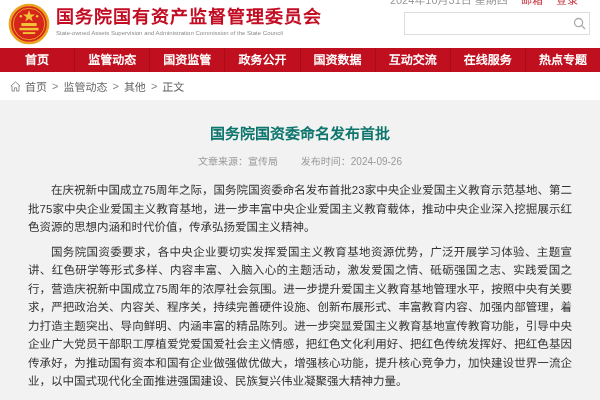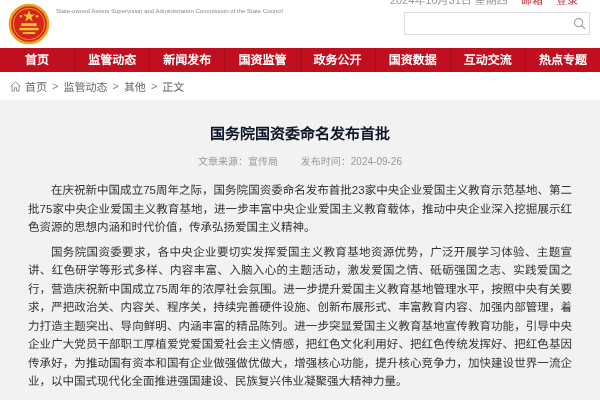--- a/index.html
+++ b/index.html
@@ -41,21 +41,21 @@
   .breadcrumb { height:28px; background:#fff; display:flex; align-items:center;
                 padding-left:10px; font-size:11px; color:#666; }
   .breadcrumb .sep { margin:0 5px; color:#888; }
   .breadcrumb .crumb { color:#666; text-decoration:none; }
   .breadcrumb .home-ic { margin-right:4px; display:inline-flex; }
 
   
   .content { background:#f2f2f2; height:300px; padding:24px 28px 0;
              overflow:hidden; }
   .art-title { text-align:center; font-size:15px; font-weight:bold;
-               color:#0f172a; line-height:19px; }
+               color:#0f766e; line-height:19px; }
   .meta { text-align:center; font-size:10px; color:#999; margin-top:10px; }
   .meta span { margin:0 10px; }
   .body-text { margin-top:13px; }
   .body-text p { font-size:11.5px; color:#333; line-height:18.5px;
                  text-align:justify; text-indent:2em; margin-bottom:6px; }
 </style>
 </head>
 <body>
 
 <div class="page">
@@ -75,41 +75,42 @@
         <circle cx="22" cy="22" r="16.5" fill="none" stroke="#e9a520" stroke-width="1"></circle>
         <path d="M22 7.5 L23.6 12 L28.3 12 L24.5 14.9 L26 19.4 L22 16.6 L18 19.4 L19.5 14.9 L15.7 12 L20.4 12 Z" fill="#f4c235"></path>
         <circle cx="13.5" cy="14" r="1.3" fill="#f4c235"></circle>
         <circle cx="30.5" cy="14" r="1.3" fill="#f4c235"></circle>
         <rect x="14" y="21" width="16" height="3.2" fill="#f4c235"></rect>
         <rect x="12" y="26" width="20" height="2.6" fill="#f4c235"></rect>
         <rect x="15.5" y="30.5" width="13" height="2" fill="#f4c235"></rect>
       </svg>
     </div>
     <div class="title-block">
+      <div class="site-title">国务院国有资产监督管理委员会</div>
       <div class="site-sub">State-owned Assets Supervision and Administration Commission of the State Council</div>
     </div>
     <div class="search-box">
       <input type="text" placeholder="" style="">
       <span class="mag">
         <svg width="13" height="13" viewBox="0 0 14 14" aria-hidden="true">
           <circle cx="6" cy="6" r="4.4" fill="none" stroke="#aaa" stroke-width="1.4"></circle>
           <line x1="9.3" y1="9.3" x2="13" y2="13" stroke="#aaa" stroke-width="1.4"></line>
         </svg>
       </span>
     </div>
   </div>
 
   <nav class="nav">
     <a href="#">首页</a>
     <a href="#">监管动态</a>
-    <a href="#">新闻发布</a>
     <a href="#">国资监管</a>
     <a href="#">政务公开</a>
     <a href="#">国资数据</a>
     <a href="#">互动交流</a>
+    <a href="#">在线服务</a>
     <a href="#">热点专题</a>
   </nav>
 
   <div class="breadcrumb">
     <span class="home-ic">
       <svg width="11" height="11" viewBox="0 0 12 12" aria-hidden="true">
         <path d="M6 1 L11 5.4 L9.8 5.4 L9.8 11 L7.2 11 L7.2 7.4 L4.8 7.4 L4.8 11 L2.2 11 L2.2 5.4 L1 5.4 Z" fill="none" stroke="#888" stroke-width="1"></path>
       </svg>
     </span>
     <a href="#" class="crumb">首页</a>

